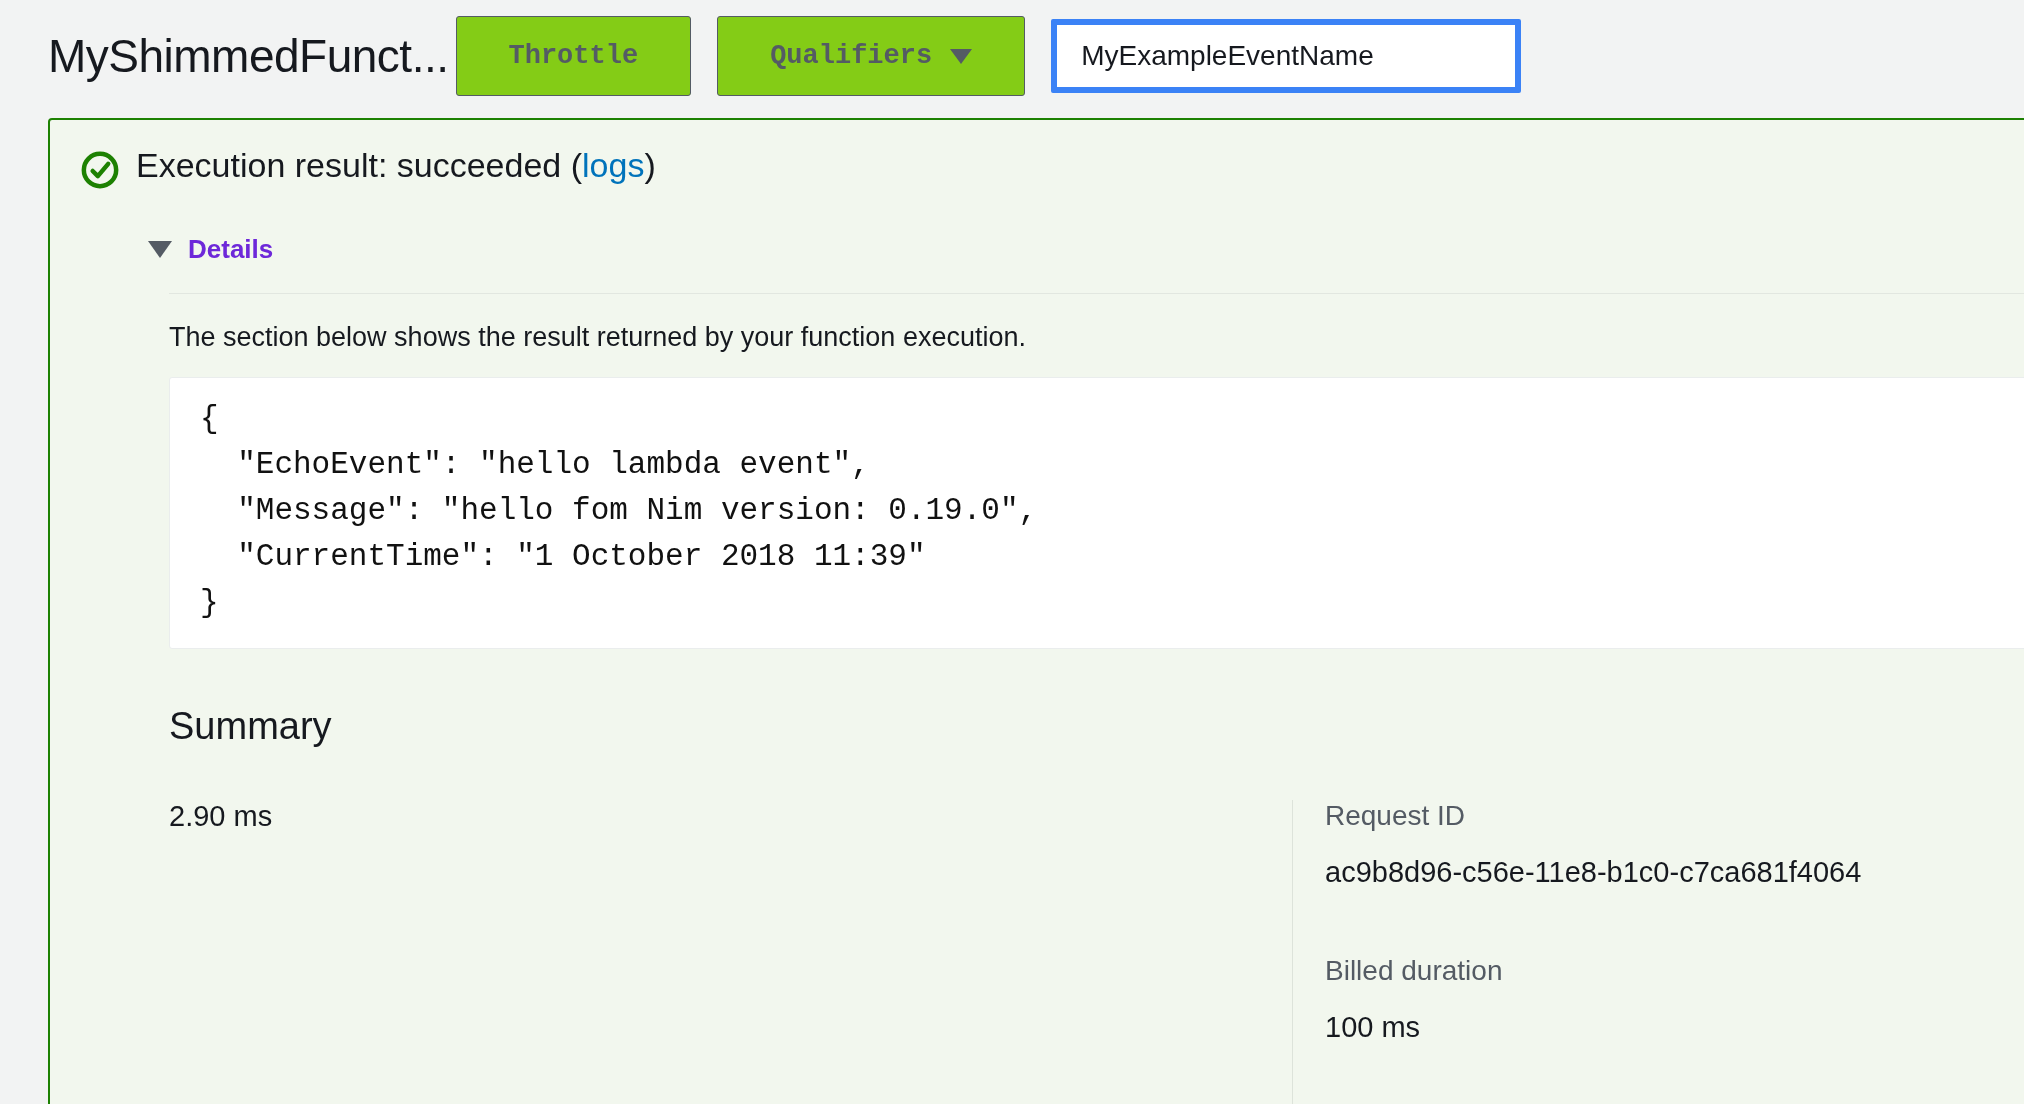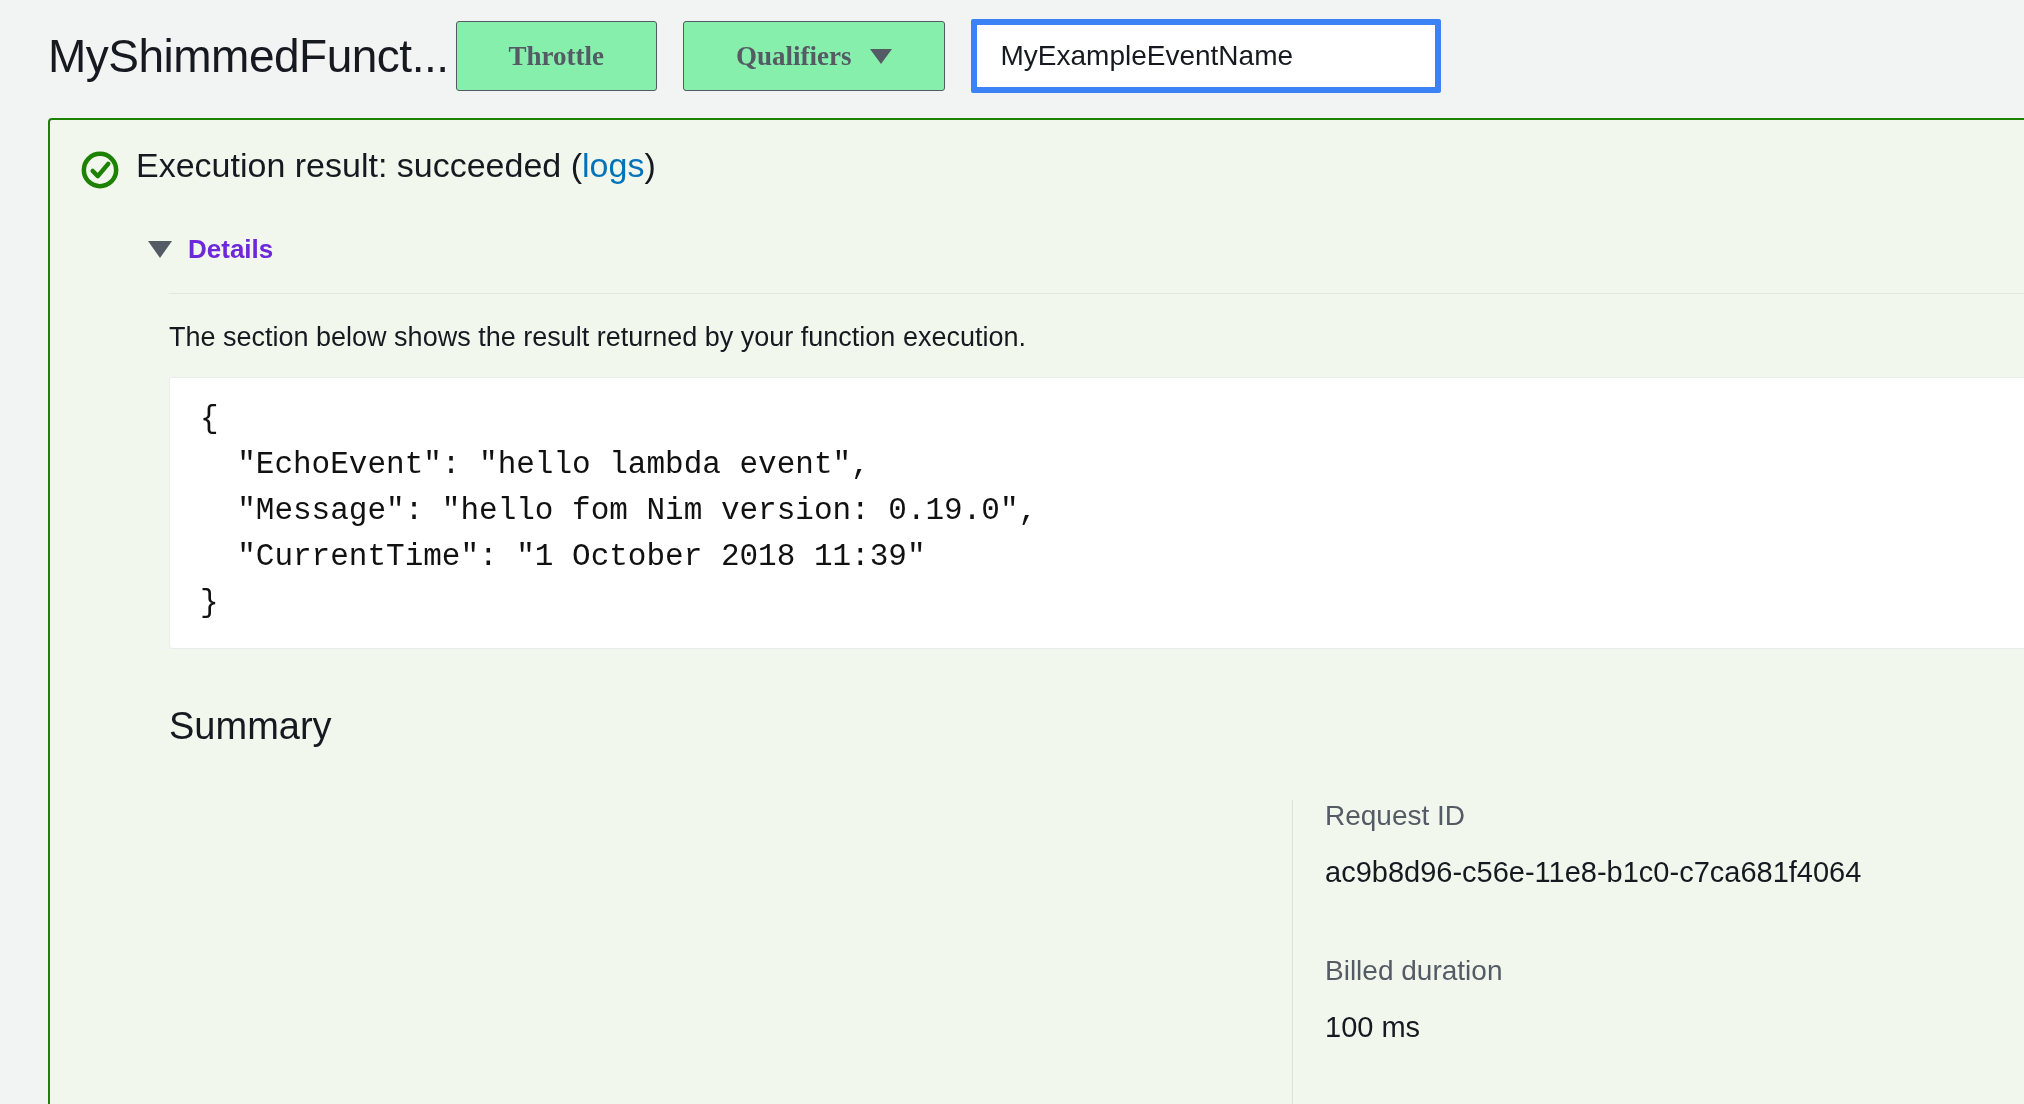--- a/index.html
+++ b/index.html
@@ -25,26 +25,26 @@
     letter-spacing: -0.5px;
     color: #16191f;
     margin-right: 7px;
   }
   .header-actions {
     display: flex;
     align-items: center;
     gap: 26px;
   }
   .btn {
-    height: 70px;
+    height: 80px;
     padding: 0 52px;
-    background: #86efac;
+    background: #84cc16;
     border: 1px solid #545b64;
     border-radius: 3px;
-    font-family: Liberation Serif, serif;
+    font-family: Liberation Mono, monospace;
     font-size: 27px;
     font-weight: 700;
     color: #545b64;
     display: flex;
     align-items: center;
     gap: 18px;
     cursor: pointer;
   }
   .caret-down {
     width: 0; height: 0;
@@ -221,20 +221,21 @@
   "Message": "hello fom Nim version: 0.19.0",
   "CurrentTime": "1 October 2018 11:39"
 }</pre>
   </div>
 
   <div class="summary-heading">Summary</div>
 
   <div class="summary-columns">
     <div class="summary-col-left">
       <div class="summary-field">
+        <div class="summary-value">2.90 ms</div>
       </div>
     </div>
     <div class="summary-col-right">
       <div class="summary-field">
         <div class="summary-label">Request ID</div>
         <div class="summary-value">ac9b8d96-c56e-11e8-b1c0-c7ca681f4064</div>
       </div>
       <div class="summary-field">
         <div class="summary-label">Billed duration</div>
         <div class="summary-value">100 ms</div>

